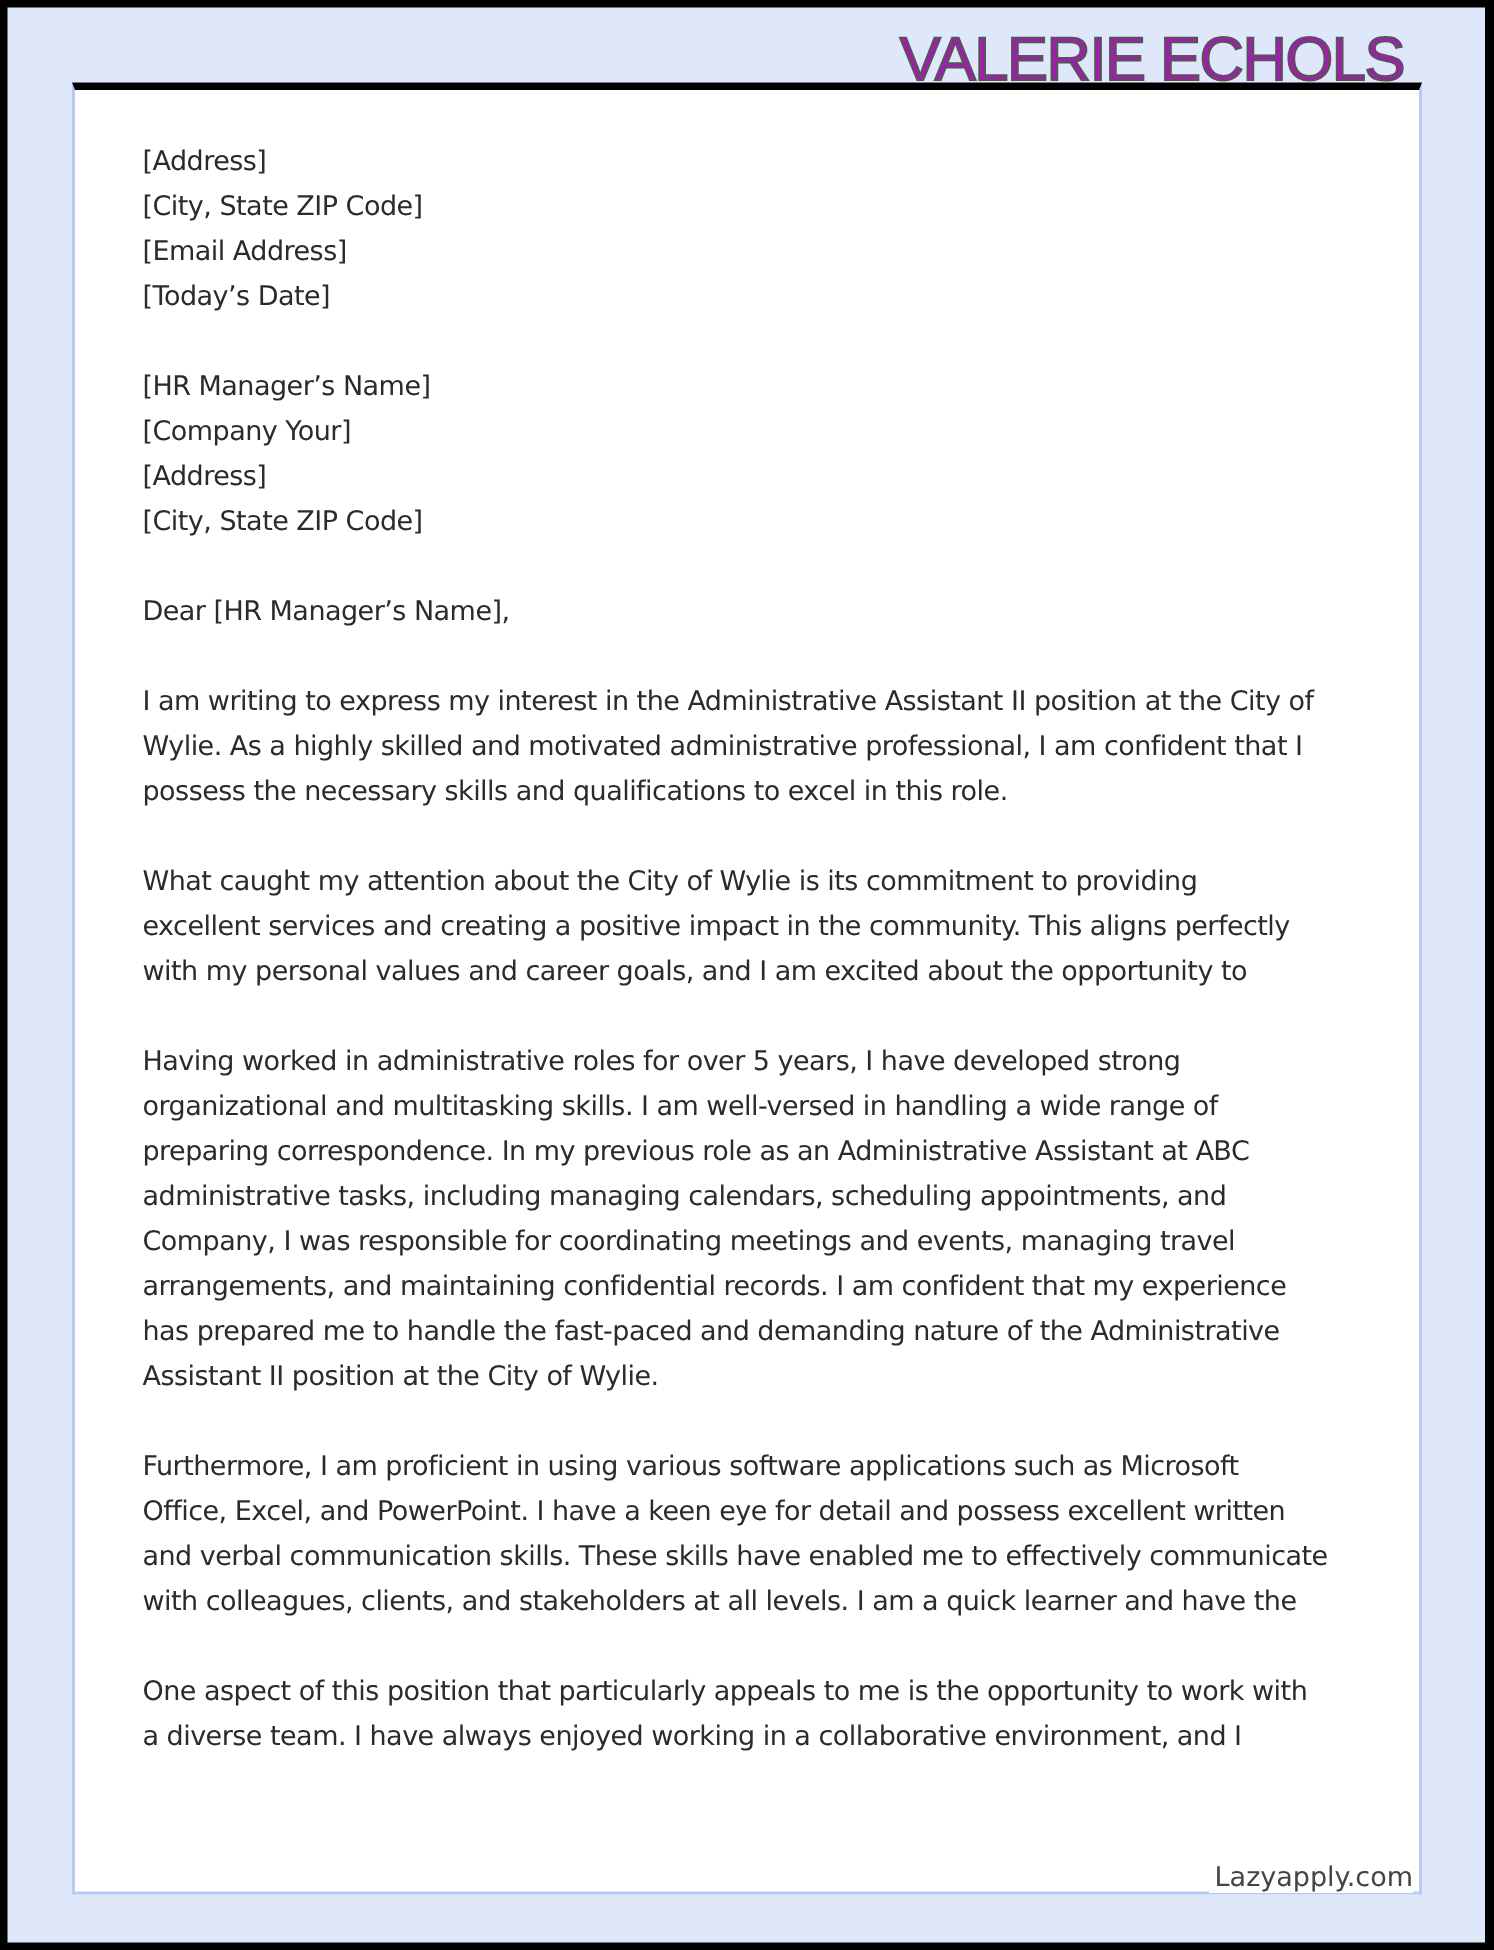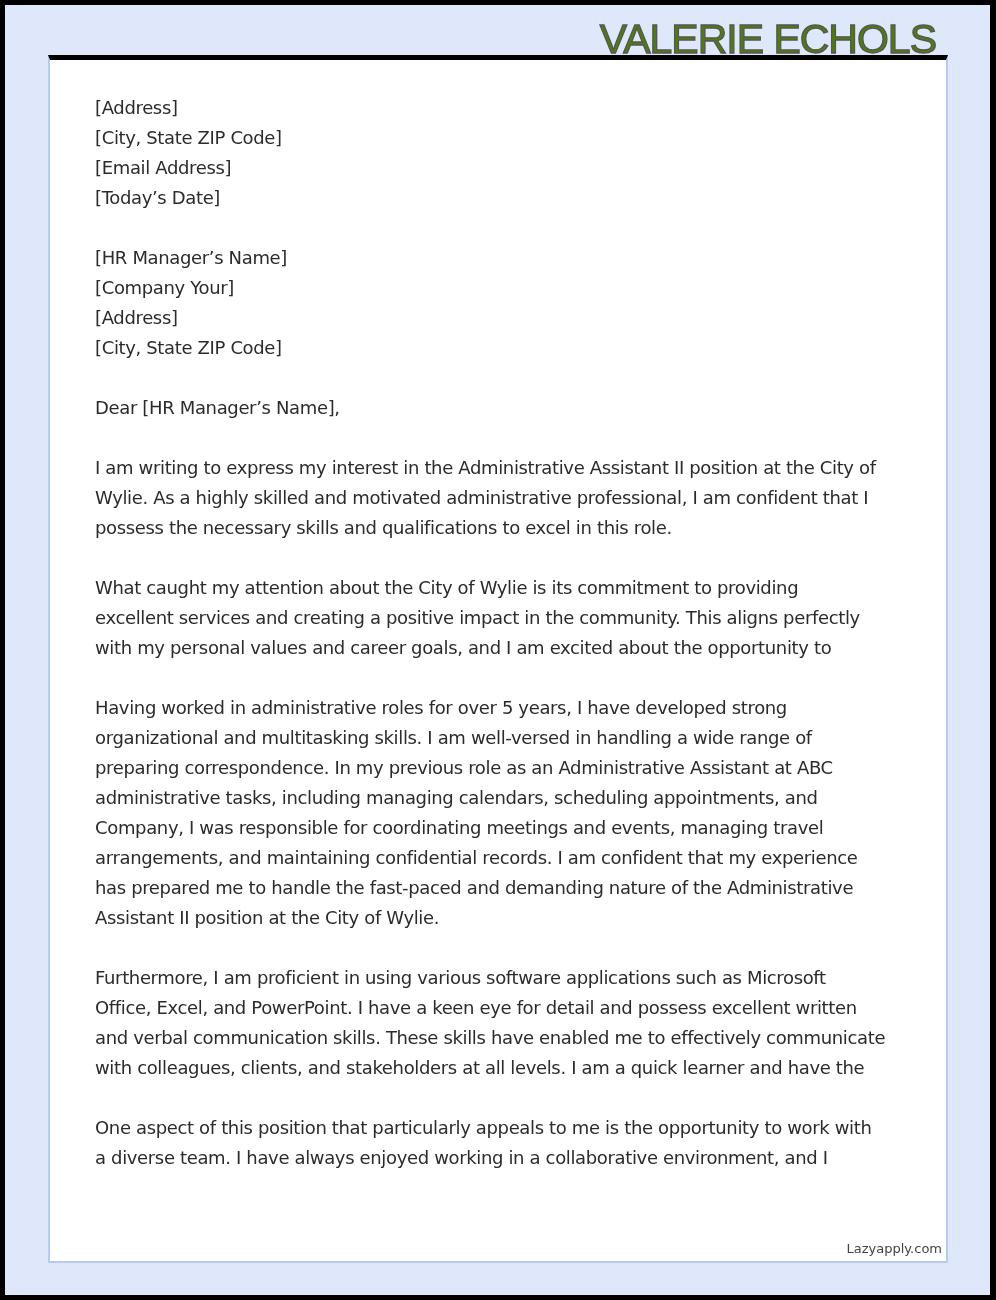--- a/index.html
+++ b/index.html
@@ -11,21 +11,21 @@
   }
   .frame {
     position: absolute; left: 5px; top: 5px; width: 985px; height: 1290px;
     background: #dfe7fa;
     overflow: hidden;
   }
   .name {
     position: absolute; right: 54px; top: 12px;
     font-family: "Liberation Sans", sans-serif;
     font-size: 41px; letter-spacing: -1px;
-    color: #4d7c0f;
+    color: #a21caf;
     -webkit-text-stroke: 1.3px #555;
     line-height: 44px;
     white-space: nowrap;
   }
   .card {
     position: absolute; left: 43px; top: 50px;
     width: 896px; height: 1201px;
     background: #ffffff;
     border-top: 5px solid #000;
     border-left: 2px solid #b5cbf3;
@@ -38,21 +38,21 @@
     font-size: 18px; line-height: 30px; color: #2b2b2b;
     letter-spacing: -0.35px;
     z-index: 2;
   }
   .letter .line { display: block; white-space: nowrap; }
   .letter .block { margin: 0 0 30px 0; }
   .letter p { margin: 0 0 30px 0; }
   .watermark {
     position: absolute; right: 54px; top: 1241px;
     font-family: "DejaVu Sans", sans-serif;
-    font-size: 13px; color: #444; z-index: 3;
+    font-size: 18px; color: #444; z-index: 3;
     background: #fff; padding-left: 4px;
   }
 </style>
 </head>
 <body>
 
 <div class="frame">
   <div class="name">VALERIE ECHOLS</div>
   <div class="card"></div>
 </div>

